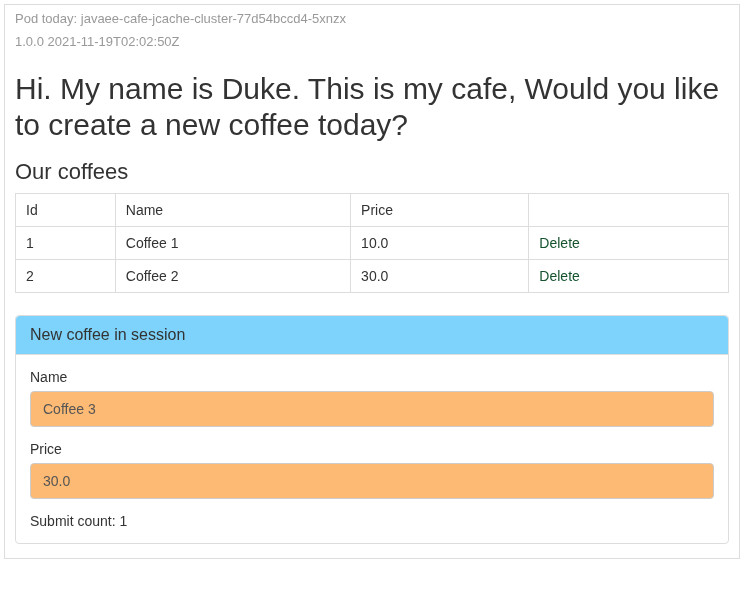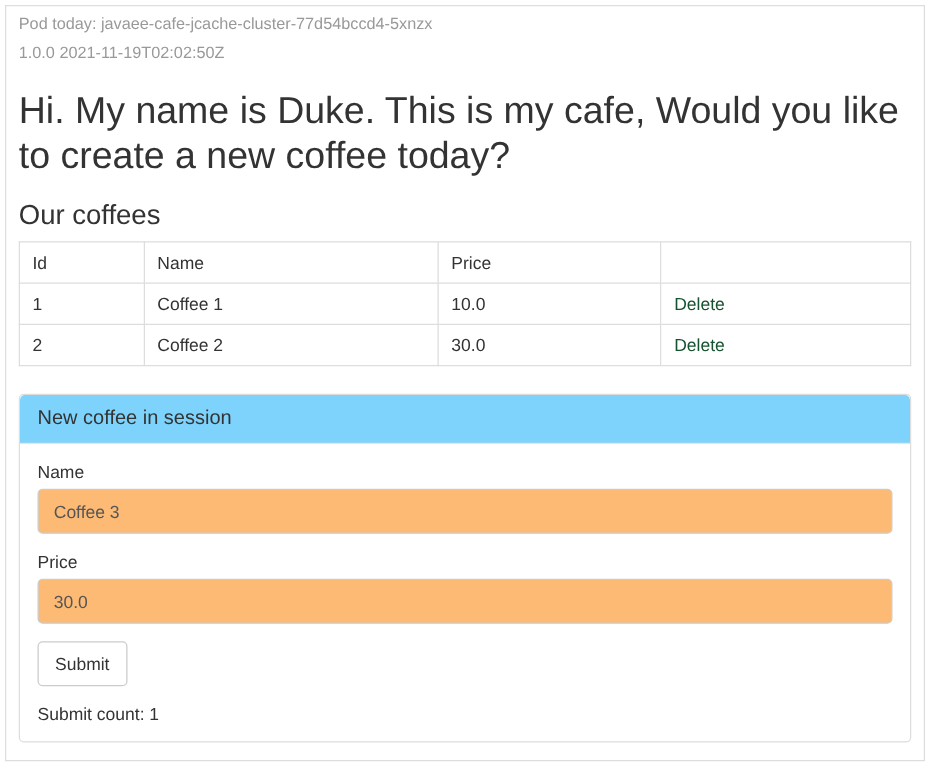--- a/index.html
+++ b/index.html
@@ -155,18 +155,17 @@
     <div class="panel-heading">New coffee in session</div>
     <div class="panel-body">
       <div class="form-group">
         <label class="form-label">Name</label>
         <input type="text" class="form-control" value="Coffee 3" style="">
       </div>
       <div class="form-group">
         <label class="form-label">Price</label>
         <input type="text" class="form-control" value="30.0" style="">
       </div>
-      <button type="button" class="btn">Submit</button>
       <div class="submit-count">Submit count: 1</div>
     </div>
   </div>
 
 </div>
 
 </body></html>

